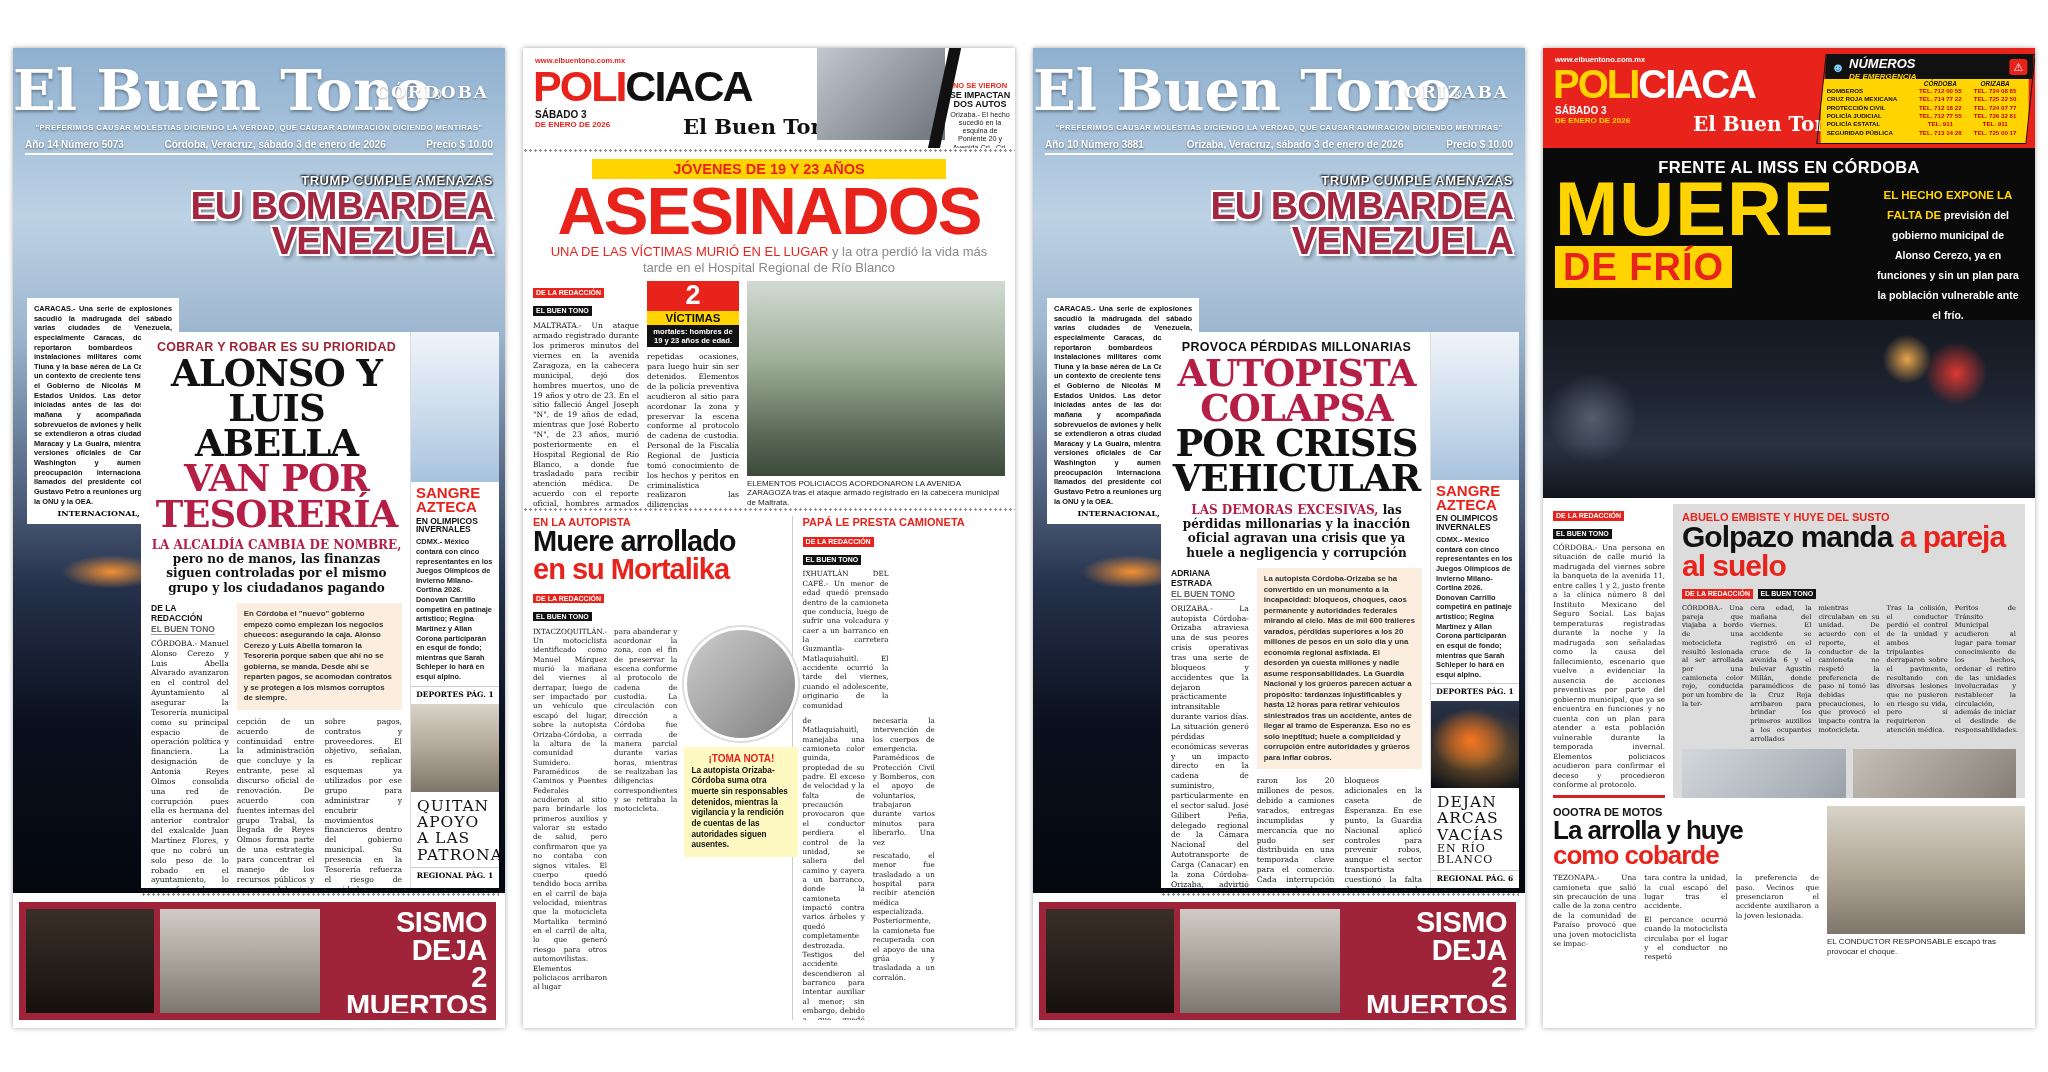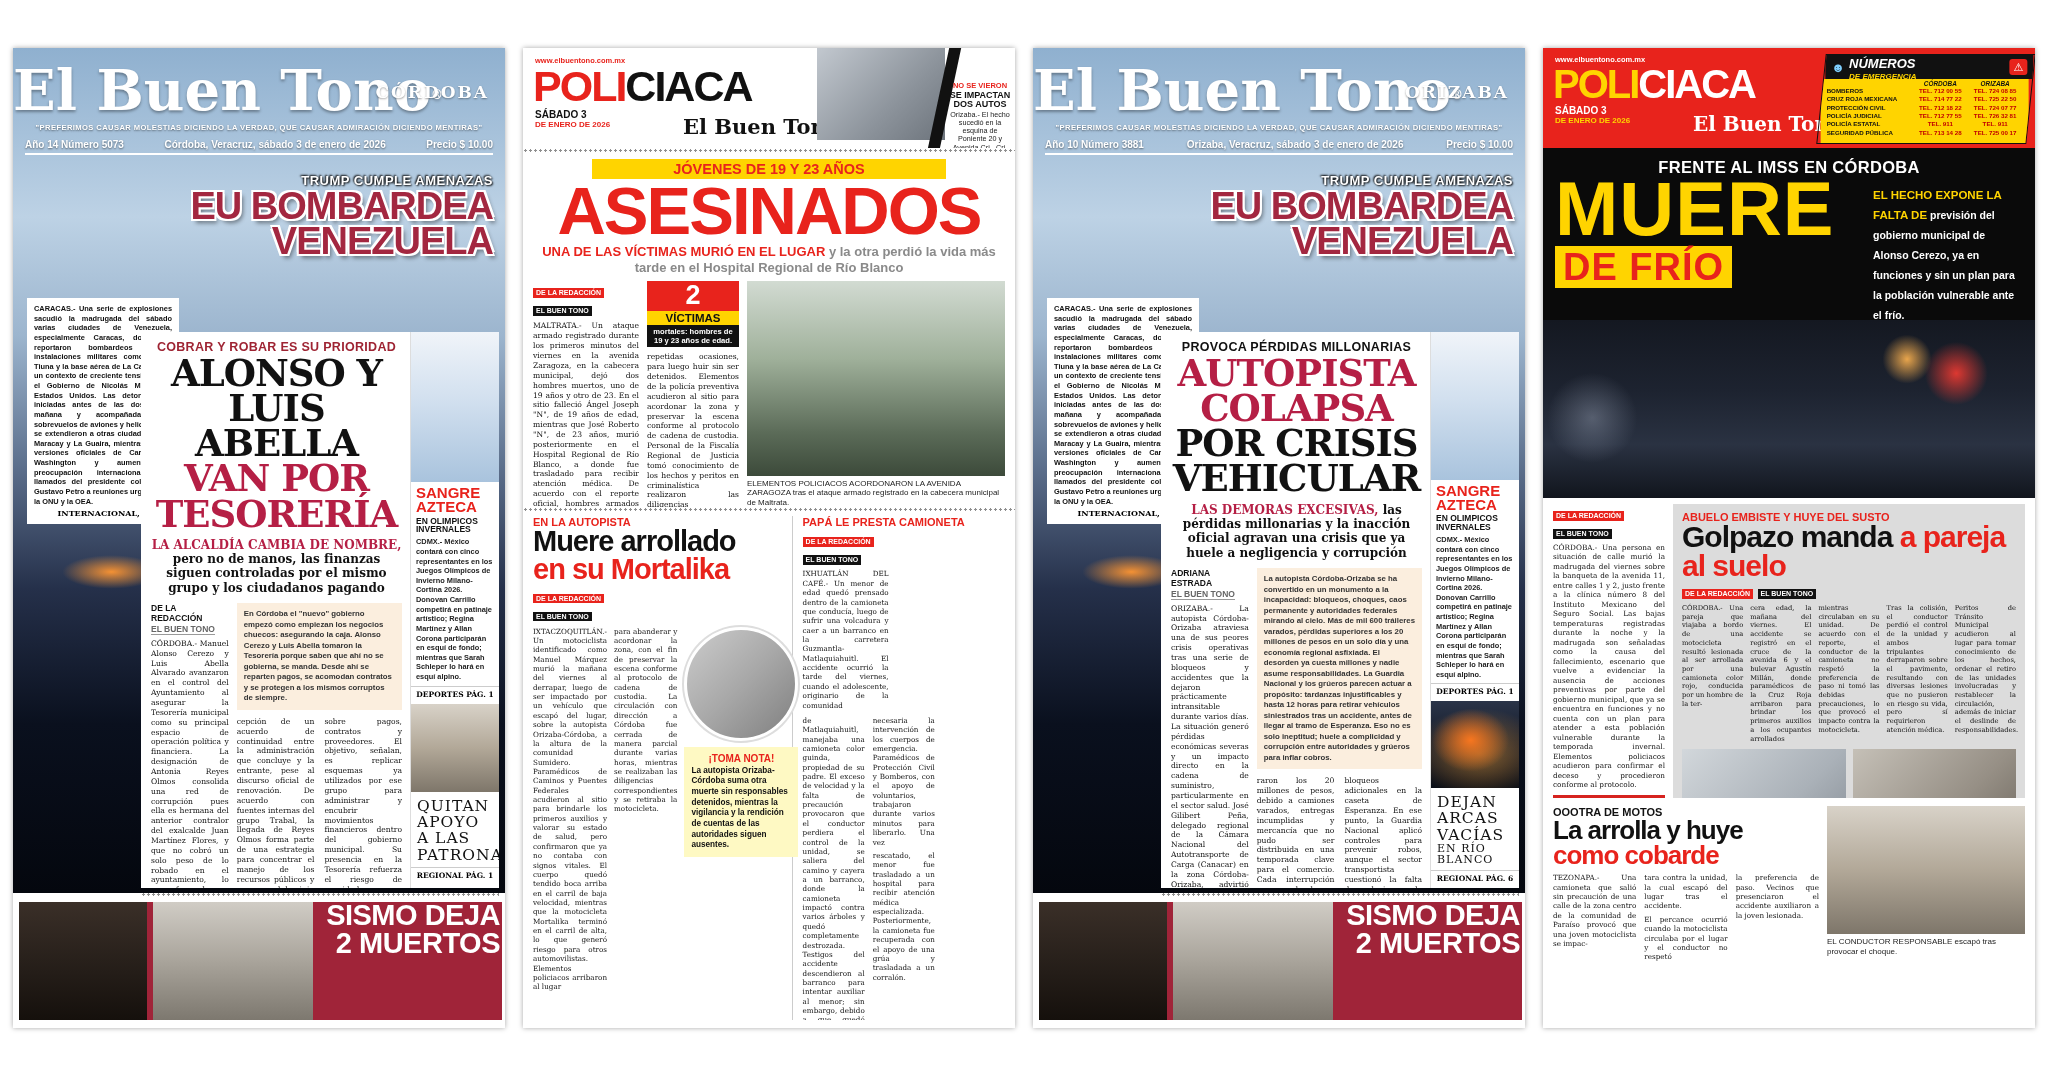--- a/index.html
+++ b/index.html
@@ -92,22 +92,22 @@
   .rail-ph1{height:150px;}
   .rail-t{color:#e8231c;font-weight:bold;font-size:15px;line-height:.95;padding:4px 5px 0 5px;}
   .rail-s{color:#111;font-weight:bold;font-size:8.5px;line-height:1.05;padding:2px 5px 0 5px;}
   .rail-b{font-size:7.4px;font-weight:bold;color:#222;line-height:1.3;padding:3px 5px 0 5px;}
   .rail-r{font-family:"DejaVu Serif",serif;font-weight:bold;font-size:7.5px;text-align:center;
           margin:4px 0 5px 0;border-top:1px solid #ccc;padding-top:3px;}
   .rail-ph2{height:88px;}
   .rail-promo{font-family:"DejaVu Serif",serif;font-size:15.5px;line-height:1.05;letter-spacing:1px;
               padding:6px 5px 0 6px;color:#111;}
   .ebt-dots{position:absolute;z-index:3;left:128px;right:6px;top:844px;}
-  .ebt-strip{position:absolute;z-index:3;left:6px;right:3px;top:854px;height:118px;background:#a02439;
-             display:flex;gap:6px;box-sizing:border-box;}
+  .ebt-strip{position:absolute;z-index:3;left:6px;right:9px;top:854px;height:118px;background:#a02439;
+             display:flex;gap:6px;padding:7px;box-sizing:border-box;}
   .strip-ph1{width:128px;}
   .strip-ph2{width:160px;}
   .strip-tx{flex:1;color:#fff;padding:0 2px;overflow:hidden;}
   .strip-h{font-size:29px;font-weight:bold;line-height:.95;letter-spacing:-.5px;text-align:right;}
 
   
   .pol-head{position:relative;height:100px;background:#fff;overflow:hidden;}
   .pol-url{font-size:7.5px;font-weight:bold;color:#e8231c;padding:8px 0 0 12px;}
   .pol-brand{font-size:43px;font-weight:bold;letter-spacing:-2px;line-height:1;padding-left:10px;}
   .pol-brand .p1{color:#e8231c;} .pol-brand .p2{color:#111;}
@@ -117,21 +117,21 @@
   .pol-sub{position:absolute;left:160px;top:66px;font-size:21px;color:#111;}
   .pol-photo{position:absolute;right:70px;top:0;width:128px;height:92px;}
   .pol-slash{position:absolute;right:64px;top:-6px;width:12px;height:108px;background:#111;transform:skewX(-12deg);}
   .pol-promo{position:absolute;right:3px;top:34px;width:64px;text-align:center;line-height:1.15;}
   .pol-promo .k1{color:#e8231c;font-weight:bold;font-size:7.5px;}
   .pol-promo .k2{color:#111;font-weight:bold;font-size:9px;line-height:1.05;}
   .pol-promo .bd{font-size:7.2px;color:#222;margin-top:1px;}
   .lead-kick{width:72%;margin:6px auto 0 auto;background:#ffd400;text-align:center;
              color:#e8231c;font-weight:bold;font-size:14.5px;padding:2px 0;}
   .lead-h1{text-align:center;color:#e8231c;font-weight:bold;font-size:67px;letter-spacing:-2px;line-height:.9;margin-top:2px;}
-  .lead-deck{text-align:center;font-weight:bold;font-size:13px;line-height:1.2;margin-top:3px;padding:0 14px;}
+  .lead-deck{text-align:center;font-weight:normal;font-size:13px;line-height:1.2;margin-top:3px;padding:0 14px;}
   .lead-deck .red{color:#e8231c;} .lead-deck .gray{color:#8a8a8a;}
   .p2-row{display:flex;gap:8px;padding:6px 10px 0 10px;height:232px;box-sizing:border-box;overflow:hidden;}
   .p2-colA{width:106px;}
   .p2-colB{width:92px;display:flex;flex-direction:column;}
   .p2-colC{flex:1;display:flex;flex-direction:column;}
   .vbadge{margin-bottom:5px;}
   .vbadge .n{background:#e8231c;color:#fff;font-size:27px;font-weight:bold;text-align:center;line-height:1.1;}
   .vbadge .l{background:#ffd400;color:#111;font-size:11.5px;font-weight:bold;text-align:center;padding:1px 0;}
   .vbadge .s{background:#111;color:#fff;font-size:7.6px;font-weight:bold;text-align:center;padding:2px 2px;line-height:1.2;}
   .p2-ph{flex:1;}
@@ -176,21 +176,21 @@
   .em-cols{display:grid;grid-template-columns:44% 28% 28%;font-size:6.4px;font-weight:bold;
            font-style:italic;color:#111;text-align:center;}
   .em-row{display:grid;grid-template-columns:44% 28% 28%;font-size:6.2px;line-height:1.35;}
   .em-row .nm{font-weight:bold;color:#111;text-align:left;}
   .em-row .tl{color:#c00000;font-weight:bold;text-align:center;}
   .p4-black{position:relative;height:172px;background:#0a0a0a;padding:10px 12px;box-sizing:border-box;}
   .p4-kick{color:#fff;font-weight:bold;font-size:16.5px;letter-spacing:.3px;text-align:center;}
   .p4-h1{color:#ffd400;font-weight:bold;font-size:76px;line-height:.85;letter-spacing:1px;}
   .p4-h2{display:inline-block;background:#ffd400;color:#e8231c;font-weight:bold;font-size:38px;
          line-height:1;padding:2px 8px;margin-top:4px;letter-spacing:1px;}
-  .p4-deck{position:absolute;right:12px;top:36px;width:150px;text-align:left;line-height:1.25;}
+  .p4-deck{position:absolute;right:12px;top:36px;width:150px;text-align:center;line-height:1.25;}
   .p4-deck .y{color:#ffd400;font-weight:bold;font-size:11.5px;}
   .p4-deck .w{color:#fff;font-weight:bold;font-size:10.5px;}
   .p4-photo{height:178px;}
   .p4-content{display:flex;gap:8px;padding:6px 10px 0 10px;height:300px;box-sizing:border-box;overflow:hidden;}
   .p4-colA{width:112px;}
   .redbox{background:#d6231f;color:#fff;font-size:7.2px;font-weight:bold;line-height:1.3;
           padding:5px 6px;margin-top:5px;}
   .graypanel{flex:1;background:#dcdcdc;padding:7px 9px;box-sizing:border-box;overflow:hidden;}
   .fivecol{columns:5;column-gap:7px;margin-top:4px;}
   .fivecol div{break-inside:avoid-column;margin-bottom:3px;}

